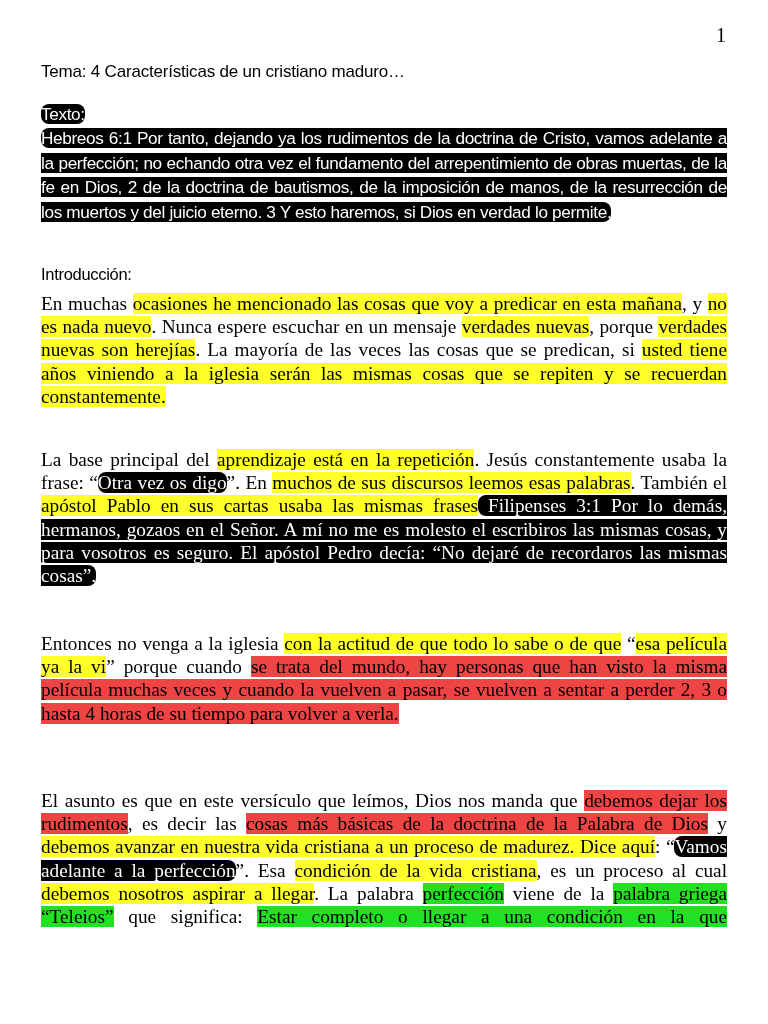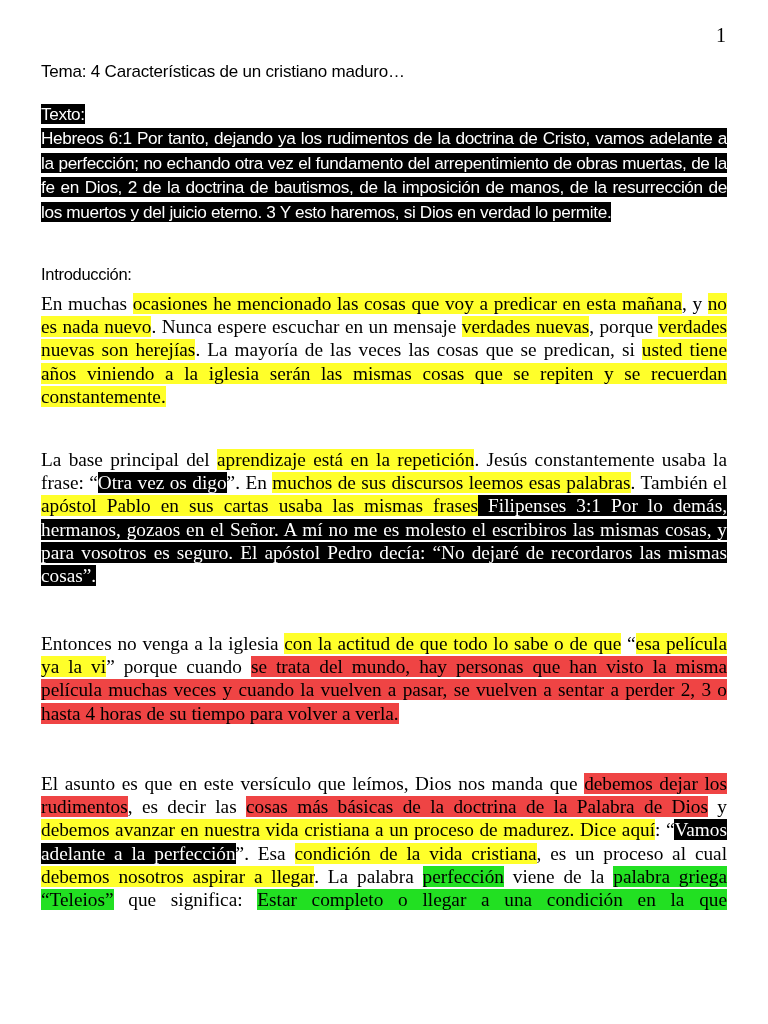--- a/index.html
+++ b/index.html
@@ -6,22 +6,22 @@
   body { width:768px; height:1024px; position:relative; overflow:hidden; color:#000; }
   .page-number { position:absolute; top:24px; right:42px; font-family:"Liberation Serif", serif; font-size:20px; }
   .sans { font-family:"Liberation Sans", sans-serif; font-stretch:condensed; }
   .title { position:absolute; top:62px; left:41px; font-size:17px; letter-spacing:-0.2px; }
   .texto-block { position:absolute; top:102px; left:41px; width:686px; font-size:17.2px; line-height:24.4px; text-align:justify; letter-spacing:-0.35px; }
   .intro-label { position:absolute; top:265px; left:41px; font-size:16.5px; letter-spacing:-0.3px; }
   .para { position:absolute; left:41px; width:686px; font-family:"Liberation Serif", serif; font-size:19.3px; line-height:23.2px; text-align:justify; }
   .p1 { top:292px; }
   .p2 { top:448px; }
   .p3 { top:632px; }
-  .p4 { top:772px; }
-  .hl-black { background:#000; color:#fff; }
+  .p4 { top:789px; }
+  .hl-black { background:#000; color:#fff;border-radius:8px; }
   .hl-yellow { background:#ffff2a; }
   .hl-gray { background:#ef4444; }
   .hl-green { background:#22e022; }
   .last-justify { text-align-last: justify; }
 </style>
 </head>
 <body>
 
 <div class="page-number">1</div>
 

